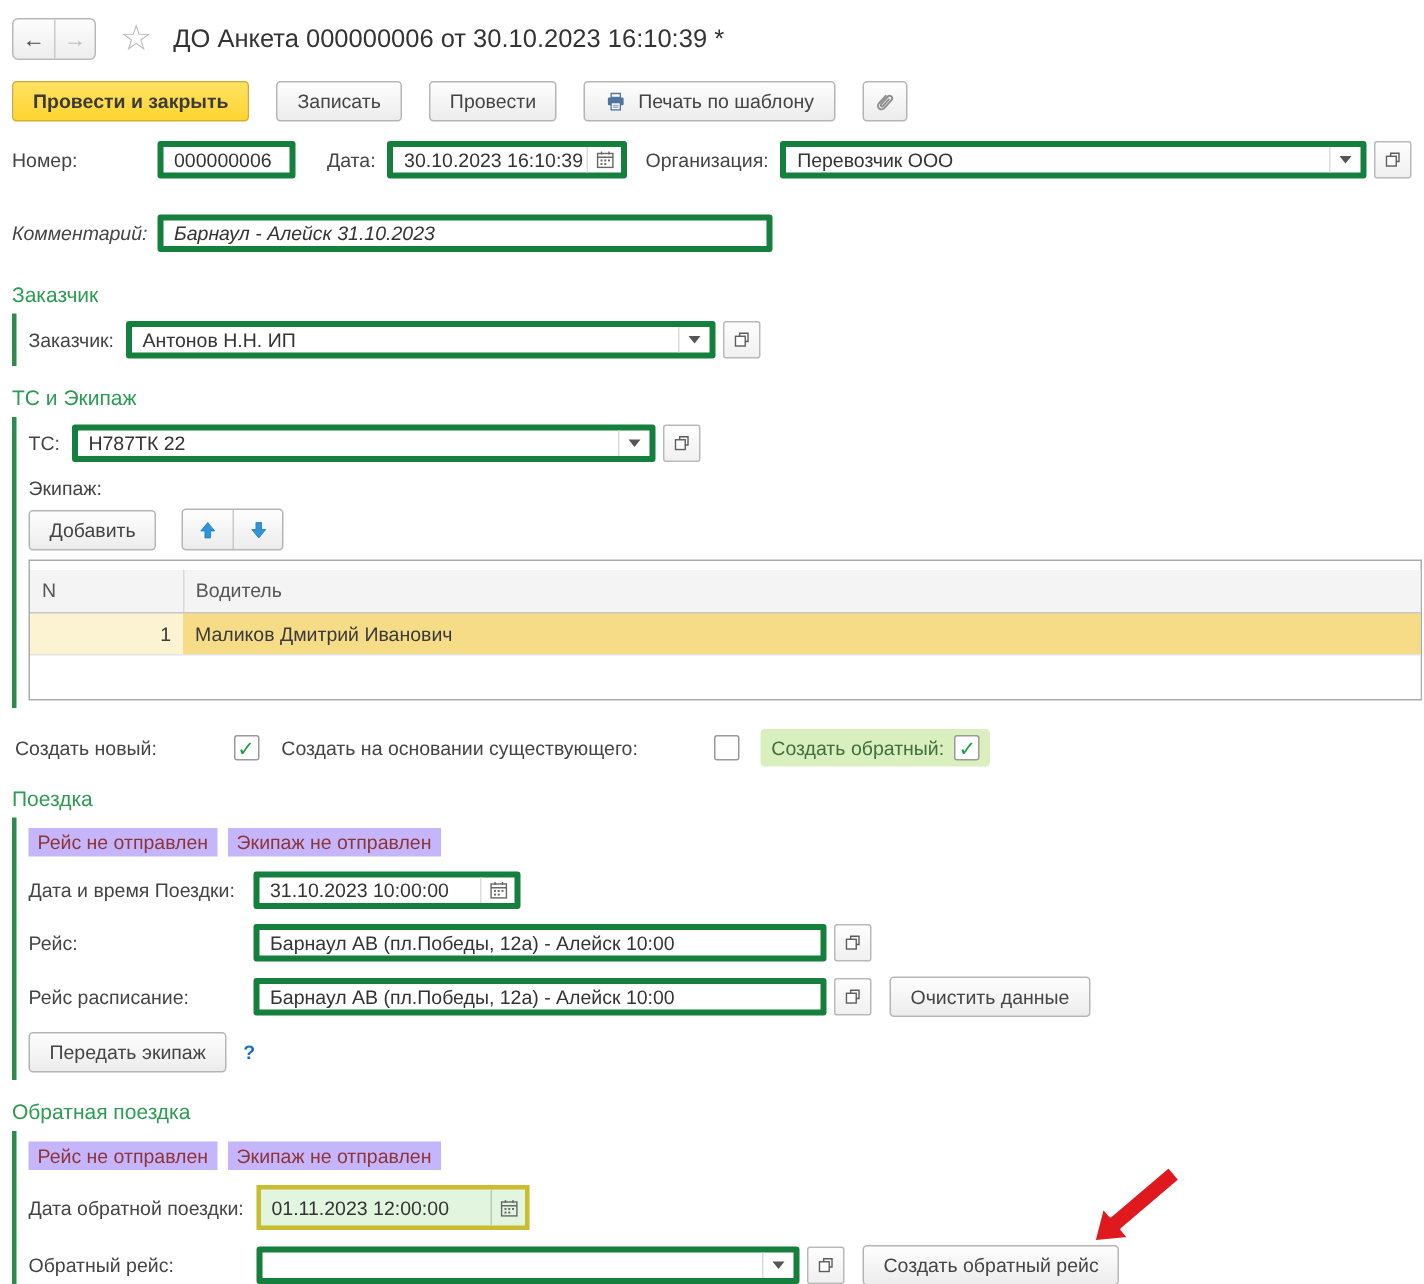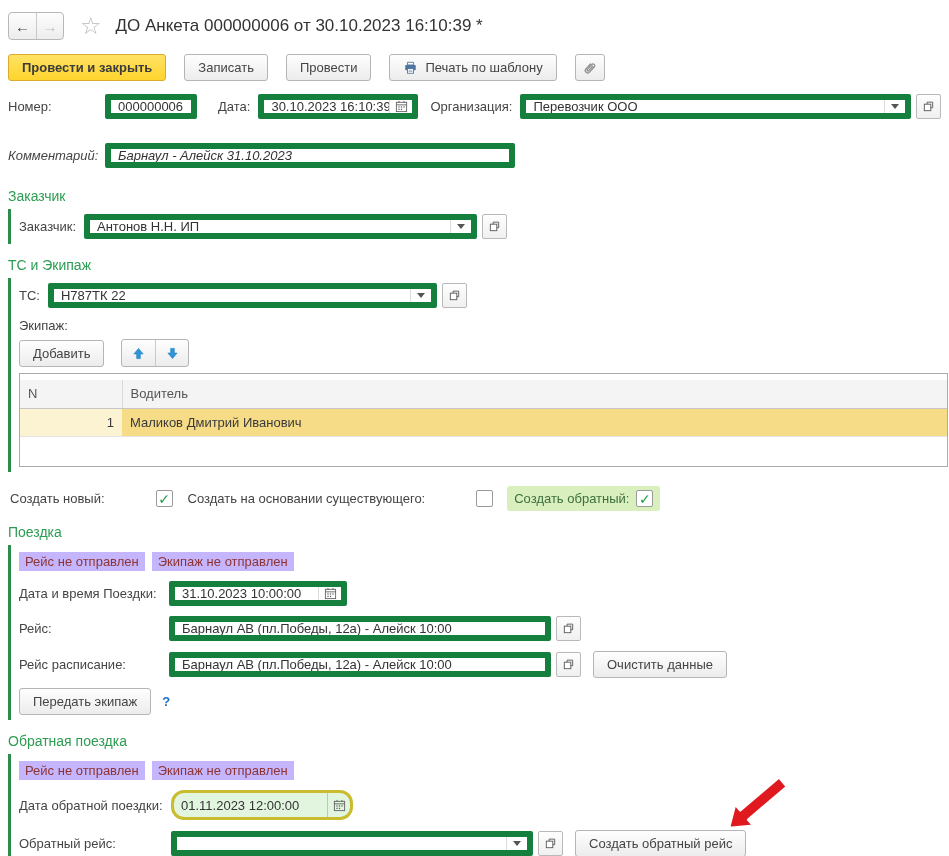--- a/index.html
+++ b/index.html
@@ -34,21 +34,21 @@
     border-color:#d8ad2d; font-weight:bold; color:#3b3b3b;
   }
   .btn.icon-only { width:30px; padding:0; }
   .toolbar .btn { margin-right:18px; }
   .toolbar .btn:last-child { margin-right:0; }
 
   
   .row { display:flex; align-items:center; }
   .lbl { color:#444; white-space:nowrap; }
   .input, .combo {
-    border:6px solid #15803d; border-radius:2px; background:#fff;
+    border:4px solid #15803d; border-radius:2px; background:#fff;
     height:25px; display:flex; align-items:stretch; color:#333;
   }
   .input .txt, .combo .txt { flex:1; display:flex; align-items:center; padding:0 7px; overflow:hidden; white-space:nowrap; }
   .dd { width:21px; display:flex; align-items:center; justify-content:center; border-left:1px solid #dcdcdc; cursor:pointer; }
   .dd::after { content:""; border:4px solid transparent; border-top:5px solid #555; margin-top:4px; }
   .calbtn { width:23px; display:flex; align-items:center; justify-content:center; border-left:1px solid #dcdcdc; cursor:pointer; }
   .iconbtn { width:25px; height:25px; margin-left:5px; display:flex; align-items:center; justify-content:center;
     border:1px solid #b9b9b9; border-radius:2px; background:linear-gradient(#fefefe,#f0f0f0); cursor:pointer; }
 
   
@@ -77,21 +77,21 @@
     display:flex; align-items:center; justify-content:center; cursor:pointer; }
   .chk.checked::after { content:"✓"; color:#1b9e42; font-weight:bold; font-size:14px; line-height:1; }
   .chk-pair { display:flex; align-items:center;gap:44px; }
   .hl-check { background:#d9efbd; border-radius:3px; padding:4px 7px; display:flex; align-items:center; margin-left:14px; }
 
   
   .badges { display:flex; gap:7px; margin:2px 0 10px 0; }
   .badge { background:#c4b5fd; color:#8e3434; padding:2px 6px; font-size:13px; }
 
   
-  .hl-field { border:3px solid #c9bc2f; background:#e1f5df; border-radius:13px; display:flex; align-items:stretch; height:30px; }
+  .hl-field { border:3px solid #c9bc2f; background:#e1f5df; border-radius:0; display:flex; align-items:stretch; height:30px; }
   .hl-field .txt { flex:1; display:flex; align-items:center; padding:0 7px; color:#333; }
   .hl-field .calbtn { border-left:1px solid #b9cbb4; }
 
   .help { color:#1b6fc4; font-weight:bold; margin-left:11px; cursor:pointer; } .mt10 { margin-top:10px; }
 
   .arrow-anchor { position:relative; display:inline-block; }
   .red-arrow { position:absolute; left:146px; bottom:21px; pointer-events:none; }
 
   svg { display:block; }
 </style>

